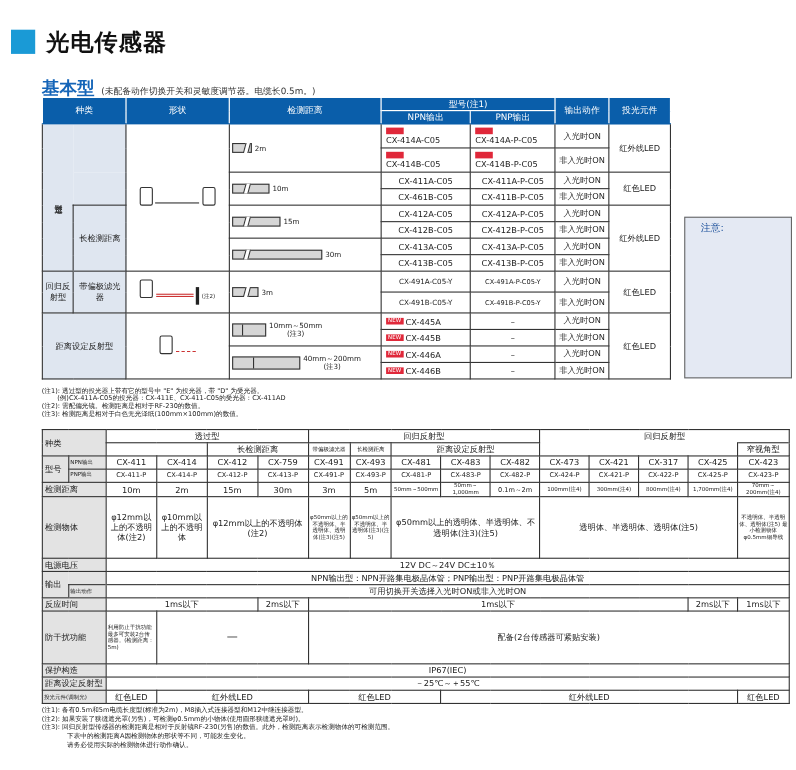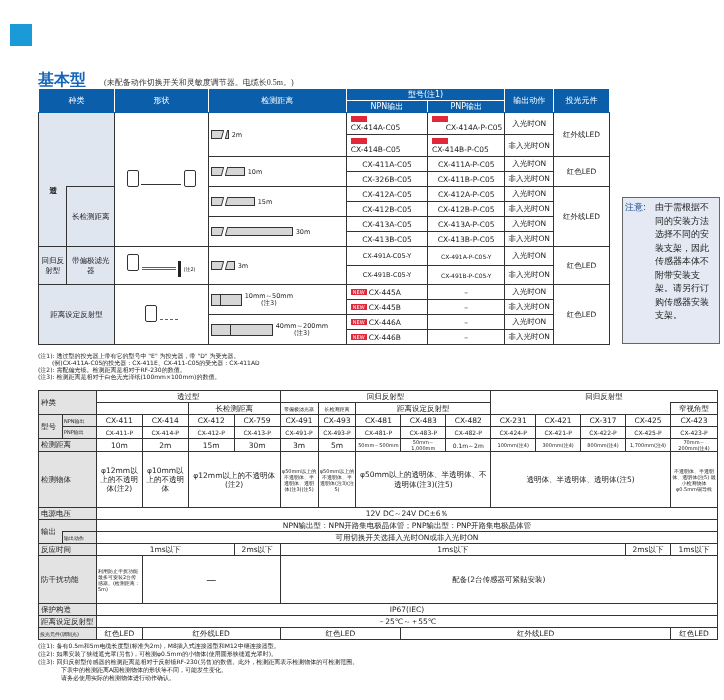--- a/index.html
+++ b/index.html
@@ -1,40 +1,40 @@
 <!DOCTYPE html>
 <html><head>
 <meta charset="utf-8">
 <style>
   * { box-sizing: border-box; margin: 0; padding: 0; }
   body { width: 724px; height: 700px; background: #fff; font-family: "DejaVu Sans", "Liberation Sans", sans-serif; color: #222; position: relative; overflow: hidden; }
   .title-wrap { position: absolute; left: 10px; top: 24px; display: flex; align-items: center; }
   .title-square { width: 22px; height: 22px; background: #1a9ad6; margin-right: 10px; }
   .title { font-size: 21px; font-weight: bold; color: #111; letter-spacing: 1px; }
-  .sub-wrap { position: absolute; left: 38px; top: 70px; display: flex; align-items: baseline; font-family: Liberation Serif, serif; }
+  .sub-wrap { position: absolute; left: 38px; top: 70px; display: flex; align-items: baseline; }
   .sub-title { font-size: 16px; color: #1565b8; font-weight: bold; }
-  .sub-note { font-size: 8px; color: #333; margin-left: 18px; }
+  .sub-note { font-size: 8px; color: #333; margin-left: 6px; }
 
   table { border-collapse: collapse; }
   .t1 { position: absolute; left: 38px; top: 88px; width: 572px; font-size: 7.5px; }
   .t1 th { background: #0a5eaa; color: #fff; font-weight: normal; font-size: 8px; height: 12px; border: 1px solid #fff; border-bottom: 1px solid #0a5eaa; }
   .t1 td { border: 1px solid #333; text-align: center; height: 15px; padding: 0 2px; }
   .t1 td.cat { background: #dfe6f0; }
   .t1 td.shape { background: #fff; }
   .t1 td.dist { text-align: left; vertical-align: middle; padding-left: 2px; }
   .new { display: inline-block; background: #e0283a; color: #fff; font-size: 5px; padding: 0 2px; margin-right: 2px; vertical-align: middle; }
   .newtop { display:block; width: 16px; height: 6px; background:#e0283a; margin: 0 0 1px 0; }
   .bar { display: inline-block; height: 9px; border: 1px solid #333; background: #d6d6d6; vertical-align: middle; position: relative; }
   .bar::after { content: ""; position: absolute; left: 10px; top: -1px; width: 3px; height: 9px; border-left: 1px solid #333; border-right: 1px solid #333; background: #fff; transform: skewX(-15deg); }
   .barplain { display: inline-block; height: 12px; border: 1px solid #333; background: #d6d6d6; vertical-align: middle; position: relative; }
   .barplain::after { content: ""; position: absolute; left: 30%; top: 0; height: 10px; border-left: 1px solid #333; }
   .dlabel { font-size: 6.5px; vertical-align: middle; margin-left: 3px; }
 
   .note-box { position: absolute; left: 622px; top: 197px; width: 98px; height: 147px; border: 1px solid #666; background: #e4e9f3; font-size: 9px; padding: 3px 2px; display: flex; }
-  .note-box .lbl { color: #1a4f9a; width: 30px; }
+  .note-box .lbl { color: #1a4f9a; width: 30px; margin-left: 12px; }
   .note-box .txt { width: 58px; line-height: 13.5px; color: #222; }
 
   .fn1 { position: absolute; left: 38px; top: 352px; font-size: 6px; line-height: 7px; color: #222; }
   .fn1 div { white-space: nowrap; }
   .fn1 .ind { padding-left: 14px; }
 
   .t2 { position: absolute; left: 38px; top: 390px; width: 680px; font-size: 7.5px; }
   .t2 td { border: 1px solid #333; text-align: center; padding: 0 1px; height: 12px; }
   .t2 td.h { background: #e3e3e3; text-align: left; padding-left: 2px; }
   .t2 td.hs { background: #e3e3e3; font-size: 5px; text-align: left; }
@@ -45,20 +45,21 @@
   .fn2 div { white-space: nowrap; }
   .fn2 .ind { padding-left: 23px; }
 
   .sensor { display:inline-block; width: 12px; height: 17px; border: 1.5px solid #333; border-radius: 2px; background:#fff; position: relative; }
 </style>
 </head>
 <body>
 
 <div class="title-wrap">
   <div class="title-square"></div>
+  <div class="title">光电传感器</div>
 </div>
 
 <div class="sub-wrap">
   <span class="sub-title">基本型</span>
   <span class="sub-note">(未配备动作切换开关和灵敏度调节器。电缆长0.5m。)</span>
 </div>
 
 <table class="t1">
   <colgroup>
     <col style="width:28px">
@@ -88,39 +89,39 @@
     <tr style="height:22px">
       <td class="cat" rowspan="8" style="writing-mode:vertical-rl;border-right:none">透过型</td>
       <td class="cat" rowspan="2" style="border-left:none;border-bottom:none"></td>
       <td class="shape" rowspan="8">
         <span class="sensor"></span>
         <span style="display:inline-block;width:40px;border-top:1px solid #333;vertical-align:middle"></span>
         <span class="sensor"></span>
       </td>
       <td class="dist" rowspan="2"><span class="bar" style="width:18px"></span><span class="dlabel">2m</span></td>
       <td style="text-align:left;padding-left:4px"><span class="newtop"></span><span>CX-414A-C05</span></td>
-      <td style="text-align:right;padding-left:4px"><span class="newtop"></span><span>CX-414A-P-C05</span></td>
+      <td style="text-align:left;padding-left:4px"><span class="newtop"></span><span>CX-414A-P-C05</span></td>
       <td>入光时ON</td>
       <td rowspan="2">红外线LED</td>
     </tr>
     <tr style="height:22px">
       <td style="text-align:left;padding-left:4px"><span class="newtop"></span><span>CX-414B-C05</span></td>
       <td style="text-align:left;padding-left:4px"><span class="newtop"></span><span>CX-414B-P-C05</span></td>
       <td>非入光时ON</td>
     </tr>
     <tr>
       <td class="cat" rowspan="2" style="border-left:none;border-top:none;border-bottom:none"></td>
       <td class="dist" rowspan="2"><span class="bar" style="width:34px"></span><span class="dlabel">10m</span></td>
       <td>CX-411A-C05</td>
       <td>CX-411A-P-C05</td>
       <td>入光时ON</td>
       <td rowspan="2">红色LED</td>
     </tr>
     <tr>
-      <td>CX-326B-C05</td>
+      <td>CX-461B-C05</td>
       <td>CX-411B-P-C05</td>
       <td>非入光时ON</td>
     </tr>
     <tr>
       <td class="cat" rowspan="4">长检测距离</td>
       <td class="dist" rowspan="2"><span class="bar" style="width:44px"></span><span class="dlabel">15m</span></td>
       <td>CX-412A-C05</td>
       <td>CX-412A-P-C05</td>
       <td>入光时ON</td>
       <td rowspan="4">红外线LED</td>
@@ -187,21 +188,20 @@
     <tr>
       <td style="text-align:left;padding-left:4px"><span class="new">NEW</span><span>CX-446B</span></td>
       <td>–</td>
       <td>非入光时ON</td>
     </tr>
   </tbody>
 </table>
 
 <div class="note-box">
   <div class="lbl">注意:</div>
-  <div class="txt">由于需根据不同的安装方法选择不同的安装支架，因此传感器本体不附带安装支架。请另行订购传感器安装支架。</div>
 </div>
 
 <div class="fn1">
   <div>(注1): 透过型的投光器上带有它的型号中 "E" 为投光器，带 "D" 为受光器。</div>
   <div class="ind">(例)CX-411A-C05的投光器：CX-411E、CX-411-C05的受光器：CX-411AD</div>
   <div>(注2): 需配偏光镜。检测距离是相对于RF-230的数值。</div>
   <div>(注3): 检测距离是相对于白色无光泽纸(100mm×100mm)的数值。</div>
 </div>
 
 <table class="t2">
@@ -244,21 +244,21 @@
     <td class="hs">NPN输出</td>
     <td>CX-411</td>
         <td>CX-414</td>
         <td>CX-412</td>
         <td>CX-759</td>
         <td>CX-491</td>
         <td>CX-493</td>
         <td>CX-481</td>
         <td>CX-483</td>
         <td>CX-482</td>
-        <td>CX-231</td>
+        <td>CX-473</td>
         <td>CX-421</td>
         <td>CX-317</td>
         <td>CX-425</td>
         <td>CX-423</td>
   </tr>
   <tr class="sm">
     <td class="hs">PNP输出</td>
     <td>CX-411-P</td>
         <td>CX-414-P</td>
         <td>CX-412-P</td>
@@ -297,21 +297,21 @@
     <td style="line-height:9px">φ10mm以上的不透明体</td>
     <td colspan="2" style="line-height:9px">φ12mm以上的不透明体(注2)</td>
     <td class="tiny">φ50mm以上的不透明体、半透明体、透明体(注3)(注5)</td>
     <td class="tiny">φ50mm以上的不透明体、半透明体(注3)(注5)</td>
     <td colspan="3" style="line-height:10px">φ50mm以上的透明体、半透明体、不透明体(注3)(注5)</td>
     <td colspan="4">透明体、半透明体、透明体(注5)</td>
     <td class="tiny">不透明体、半透明体、透明体(注5) 最小检测物体φ0.5mm铜导线</td>
   </tr>
   <tr>
     <td class="h" colspan="2">电源电压</td>
-    <td colspan="14">12V DC～24V DC±6％</td>
+    <td colspan="14">12V DC～24V DC±10％</td>
   </tr>
   <tr>
     <td class="h" rowspan="2" style="border-right:none">输出</td>
     <td class="h" style="border-left:none;border-bottom:none"></td>
     <td colspan="14">NPN输出型：NPN开路集电极晶体管；PNP输出型：PNP开路集电极晶体管</td>
   </tr>
   <tr>
     <td class="hs">输出动作</td>
     <td colspan="14">可用切换开关选择入光时ON或非入光时ON</td>
   </tr>

